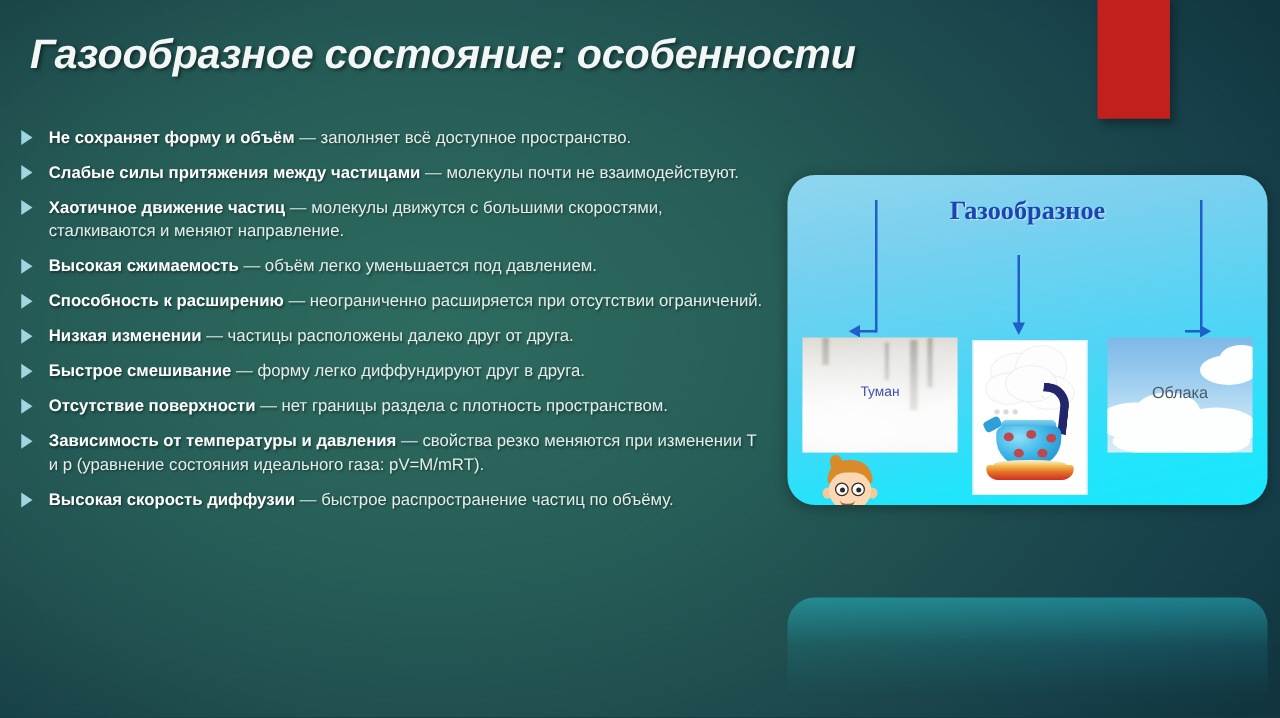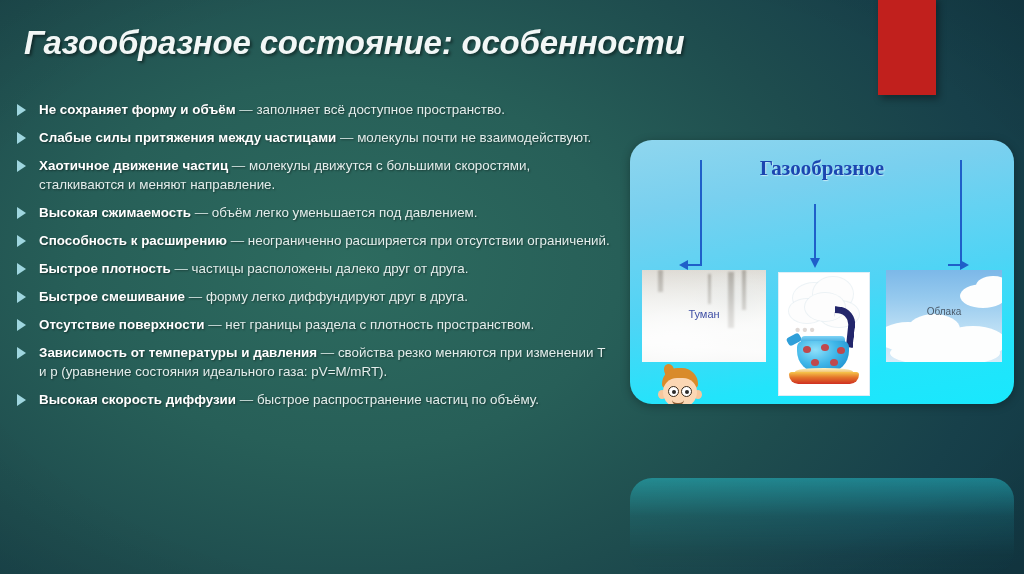--- a/index.html
+++ b/index.html
@@ -244,21 +244,21 @@
 
   .tile-clouds {
     left: 256px; top: 130px; width: 116px; height: 92px;
     background: linear-gradient(180deg, #7cb8e8 0%, #95c9ee 30%, #b9ddf4 62%, #d8ecf8 100%);
   }
   .tile-clouds .cloud {
     position: absolute; background: #fdfefe; border-radius: 50%;
   }
   .tile-label-clouds {
     position: absolute; left: 0; top: 36px; width: 100%;
-    text-align: center; color: #4a5a6a; font-size: 10px;
+    text-align: center; color: #4a5a6a; font-size: 13px;
     z-index: 5;
   }
 
   
   .boy { position: absolute; left: 22px; top: 228px; width: 58px; height: 96px; }
   .boy div { position: absolute; }
   .b-hair { left: 10px; top: 0; width: 36px; height: 20px; background:#d98b2a; border-radius: 16px 16px 4px 4px; }
   .b-hair2 { left: 12px; top: -4px; width: 10px; height: 12px; background:#d98b2a; border-radius: 50% 50% 0 0; transform: rotate(-18deg); }
   .b-head { left: 11px; top: 10px; width: 34px; height: 30px; background:#fbd7b4; border-radius: 14px 14px 16px 16px; }
   .b-ear-l { left: 6px; top: 22px; width: 8px; height: 9px; background:#f6c79d; border-radius:50%; }
@@ -309,21 +309,21 @@
       <div class="bullet-text"><span class="lead">Высокая сжимаемость</span><span class="dash"> — </span><span>объём легко уменьшается под давлением.</span></div>
     </div>
 
     <div class="bullet">
       <span class="bullet-marker"></span>
       <div class="bullet-text"><span class="lead">Способность к расширению</span><span class="dash"> — </span><span>неограниченно расширяется при отсутствии ограничений.</span></div>
     </div>
 
     <div class="bullet">
       <span class="bullet-marker"></span>
-      <div class="bullet-text"><span class="lead">Быстрое плотность</span><span class="dash"> — </span><span>частицы расположены далеко друг от друга.</span></div>
+      <div class="bullet-text"><span class="lead">Низкая изменении</span><span class="dash"> — </span><span>частицы расположены далеко друг от друга.</span></div>
     </div>
 
     <div class="bullet">
       <span class="bullet-marker"></span>
       <div class="bullet-text"><span class="lead">Быстрое смешивание</span><span class="dash"> — </span><span>форму легко диффундируют друг в друга.</span></div>
     </div>
 
     <div class="bullet">
       <span class="bullet-marker"></span>
       <div class="bullet-text"><span class="lead">Отсутствие поверхности</span><span class="dash"> — </span><span>нет границы раздела с плотность пространством.</span></div>

